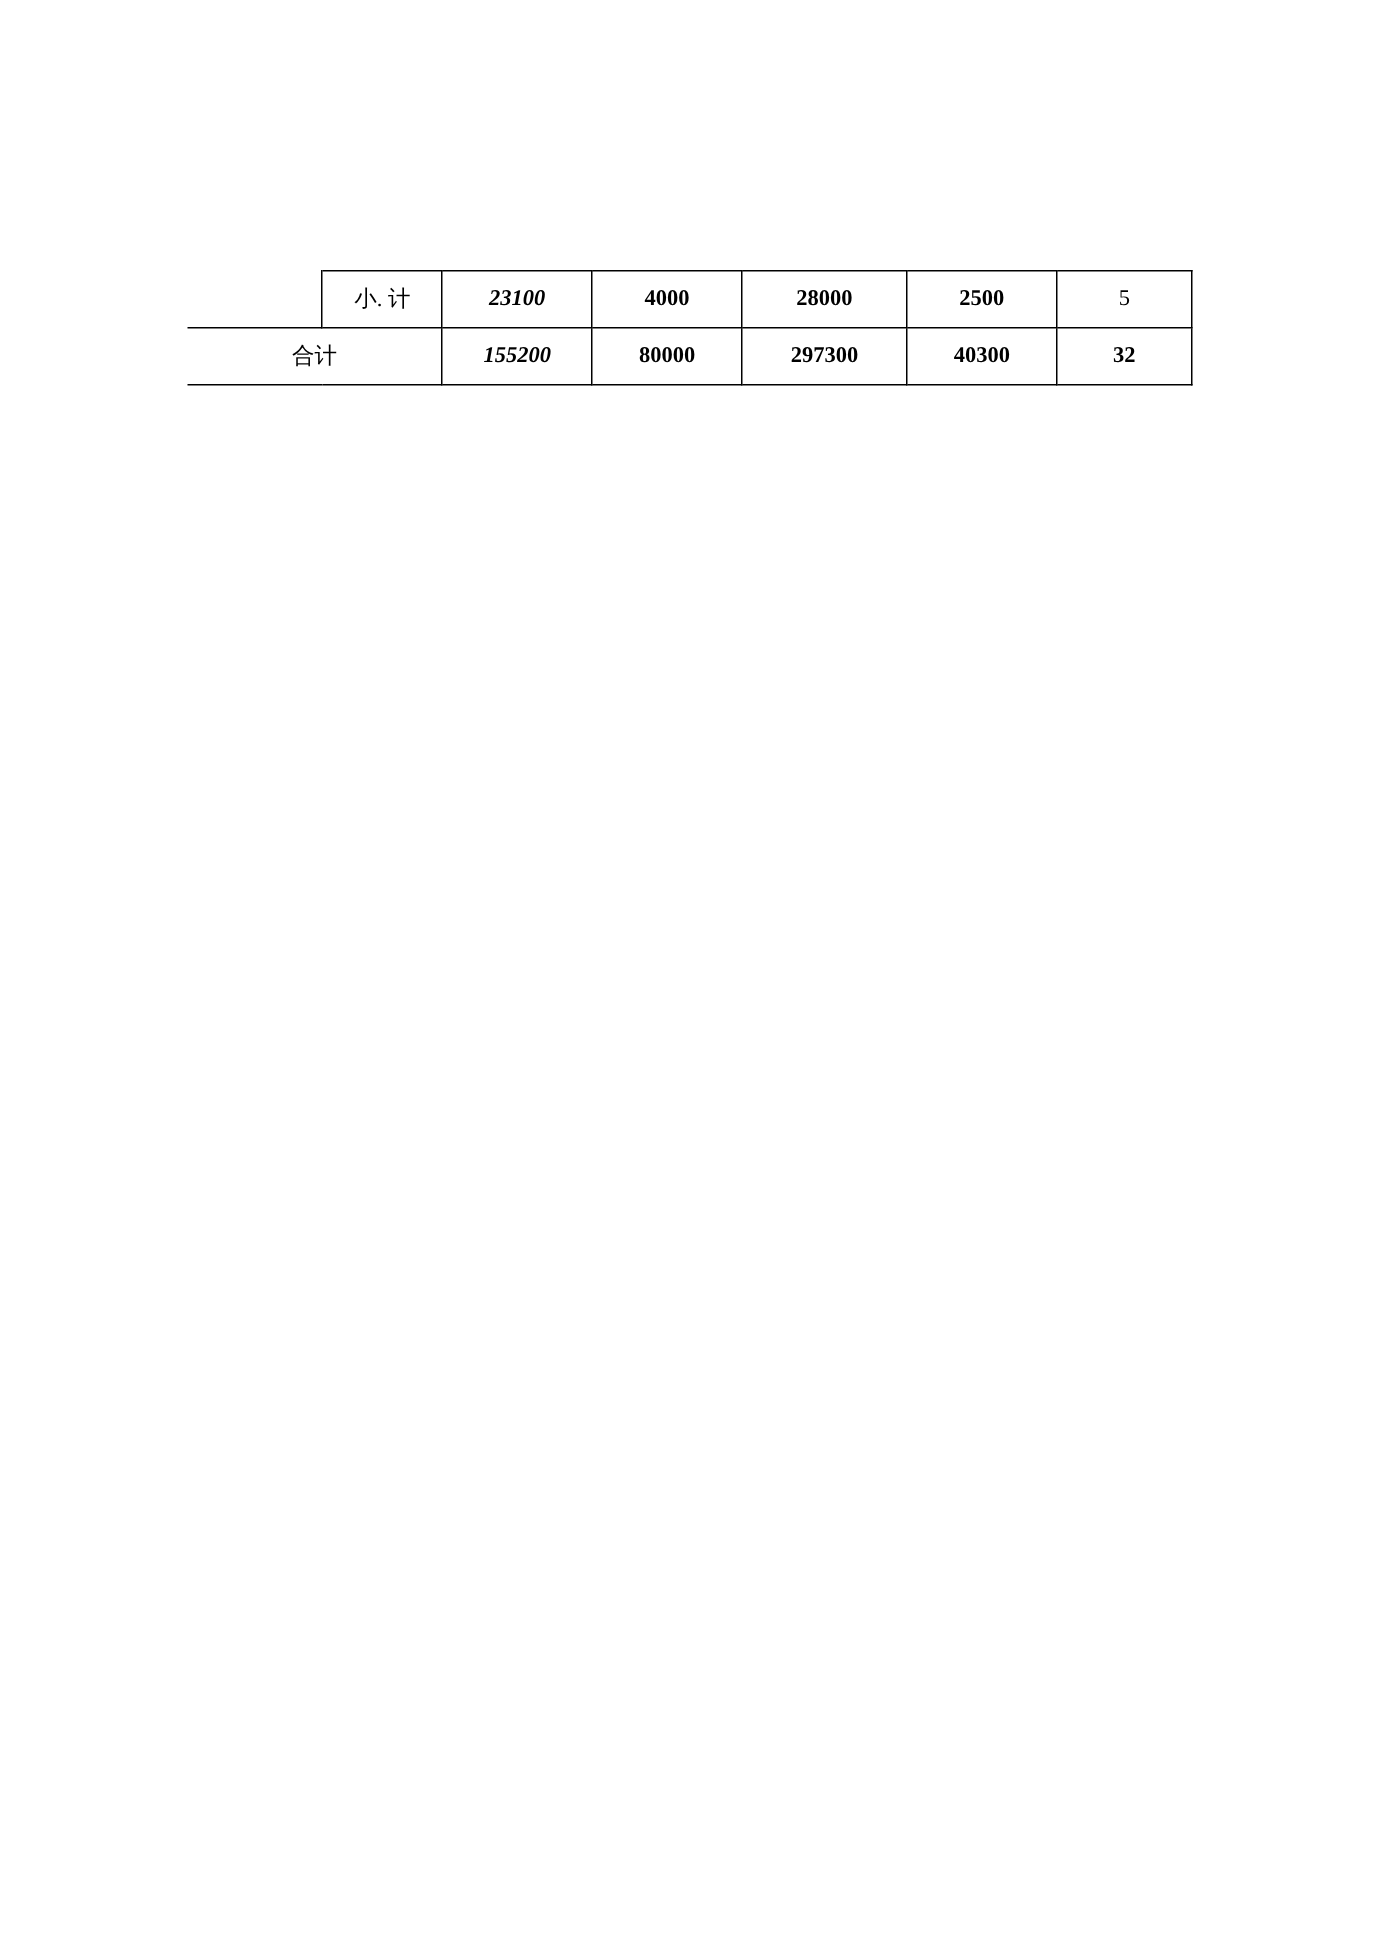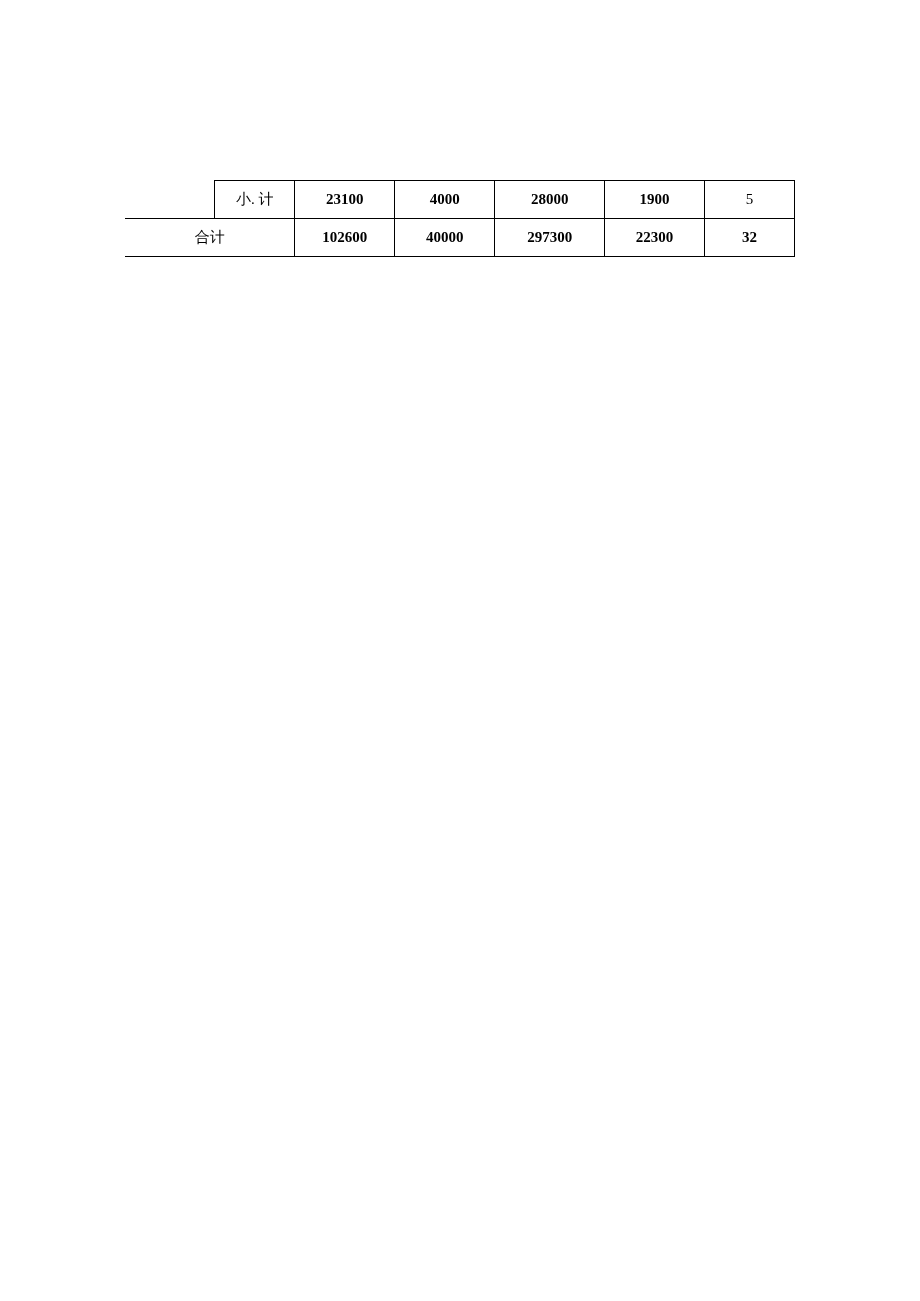--- a/index.html
+++ b/index.html
@@ -46,20 +46,21 @@
       font-weight: bold;
     }
     .col-blank {
       width: 90px;
     }
     .col-label {
       width: 80px;
     }
     .col-v1 {
       width: 100px;
+      font-style: italic;
     }
     .col-v2 {
       width: 100px;
     }
     .col-v3 {
       width: 110px;
     }
     .col-v4 {
       width: 100px;
     }
@@ -75,26 +76,26 @@
 
 <div class="table-container">
   <table>
     <tbody>
         <tr>
       <td class="col-blank no-left-border no-top-border"></td>
       <td class="col-label">小. 计</td>
       <td class="col-v1 bold">23100</td>
       <td class="col-v2 bold">4000</td>
       <td class="col-v3 bold">28000</td>
-      <td class="col-v4 bold">1900</td>
+      <td class="col-v4 bold">2500</td>
       <td class="col-v5">5</td>
     </tr>
     <tr>
       <td colspan="2" class="merged-label no-left-border dotted-top">合计</td>
-      <td class="col-v1 bold dotted-top">102600</td>
-      <td class="col-v2 bold dotted-top">40000</td>
+      <td class="col-v1 bold dotted-top">155200</td>
+      <td class="col-v2 bold dotted-top">80000</td>
       <td class="col-v3 bold dotted-top">297300</td>
-      <td class="col-v4 bold dotted-top">22300</td>
+      <td class="col-v4 bold dotted-top">40300</td>
       <td class="col-v5 bold dotted-top">32</td>
     </tr>
   </tbody>
     </table>
 </div>
 
 </body></html>

